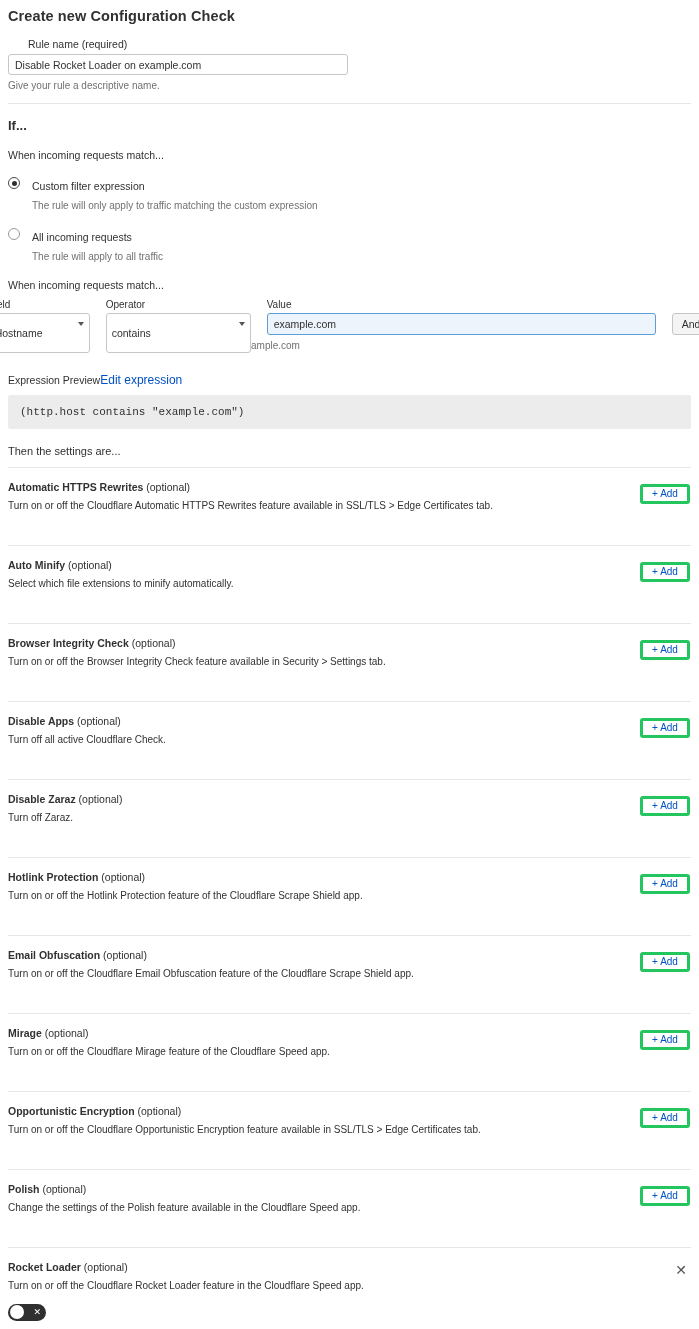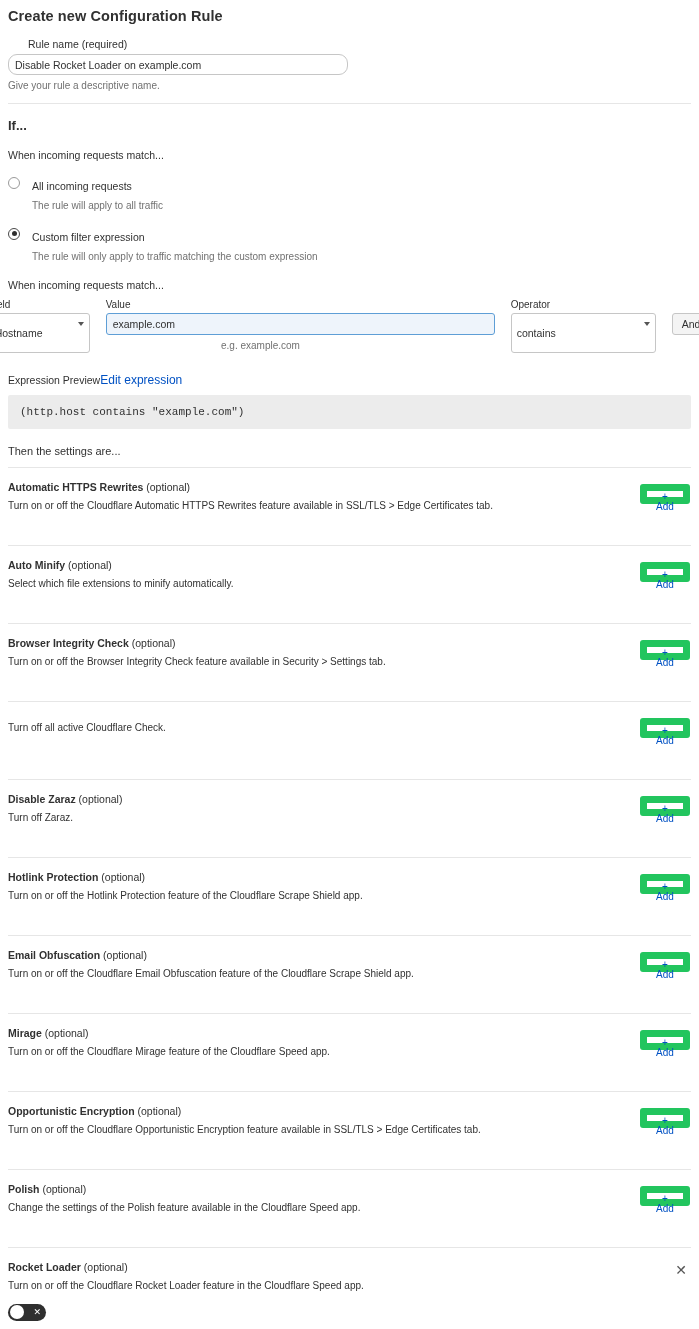--- a/index.html
+++ b/index.html
@@ -28,21 +28,21 @@
   .field-label {
     font-size: 10.5px;
     color: #313131;
     margin-bottom: 4px;
     padding-left: 20px;
   }
   .text-input {
     width: 340px;
     height: 21px;
     border: 1px solid #c6c6c6;
-    border-radius: 9px;
+    border-radius: 3px;
     padding: 2px 6px;
     font-size: 10.5px;
     font-family: "Liberation Sans", sans-serif;
     color: #313131;
     background: #fff;
     outline: none;
   }
   .help-text {
     font-size: 10px;
     color: #717171;
@@ -215,21 +215,21 @@
     font-size: 10px;
     color: #313131;
     margin-top: 7px;
   }
   .add-btn {
     position: absolute;
     right: 1px;
     top: 16px;
     width: 50px;
     height: 20px;
-    border: 7px solid #22c55e;
+    border: 3px solid #22c55e;
     border-radius: 3px;
     background: #fff;
     color: #0051c3;
     font-size: 10px;
     font-family: "Liberation Sans", sans-serif;
     cursor: pointer;
     line-height: 1;
   }
   .close-btn {
     position: absolute;
@@ -267,72 +267,72 @@
     color: #fff;
     font-size: 9px;
     line-height: 15px;
   }
 </style>
 </head>
 <body>
 
 <div class="page">
 
-  <div class="page-title">Create new Configuration Rule</div>
+  <div class="page-title">Create new Configuration Check</div>
 
   <div class="field-label">Rule name (required)</div>
   <input class="text-input" type="text" value="Disable Rocket Loader on example.com" style="">
   <div class="help-text">Give your rule a descriptive name.</div>
 
   <hr class="divider">
 
   <div class="section-title">If...</div>
   <div class="sub-title">When incoming requests match...</div>
+
+  <div class="radio-row">
+    <span class="radio checked"></span>
+    <span class="radio-texts">
+      <span class="radio-label">Custom filter expression</span>
+      <div class="radio-desc">The rule will only apply to traffic matching the custom expression</div>
+    </span>
+  </div>
 
   <div class="radio-row">
     <span class="radio"></span>
     <span class="radio-texts">
       <span class="radio-label">All incoming requests</span>
       <div class="radio-desc">The rule will apply to all traffic</div>
-    </span>
-  </div>
-
-  <div class="radio-row">
-    <span class="radio checked"></span>
-    <span class="radio-texts">
-      <span class="radio-label">Custom filter expression</span>
-      <div class="radio-desc">The rule will only apply to traffic matching the custom expression</div>
     </span>
   </div>
 
   <div class="sub-title">When incoming requests match...</div>
 
   <div class="filter-grid">
     <div>
       <div class="col-head">Field</div>
       <div class="select-wrap">
         <select class="sel sel-field">
           <option>Hostname</option>
         </select>
         <span class="caret"></span>
       </div>
     </div>
     <div>
-      <div class="col-head">Value</div>
-      <input class="value-input" type="text" value="example.com" style="">
-    </div>
-    <div>
       <div class="col-head">Operator</div>
       <div class="select-wrap">
         <select class="sel sel-op">
           <option>contains</option>
         </select>
         <span class="caret"></span>
       </div>
     </div>
+    <div>
+      <div class="col-head">Value</div>
+      <input class="value-input" type="text" value="example.com" style="">
+    </div>
     <div style="padding-top:14px;">
       <button class="small-btn">And</button>
     </div>
 
   </div>
 
   <div class="value-hint">e.g. example.com</div>
 
   <div class="preview-head">
     <span class="preview-label">Expression Preview</span>
@@ -361,20 +361,23 @@
 
   <div class="setting">
     <div class="setting-name">
       <span>Browser Integrity Check</span><span class="opt"> (optional)</span>
     </div>
     <div class="setting-desc">Turn on or off the Browser Integrity Check feature available in Security &gt; Settings tab.</div>
     <button class="add-btn">+ Add</button>
   </div>
 
   <div class="setting">
+    <div class="setting-name">
+      <span>Disable Apps</span><span class="opt"> (optional)</span>
+    </div>
     <div class="setting-desc">Turn off all active Cloudflare Check.</div>
     <button class="add-btn">+ Add</button>
   </div>
 
   <div class="setting">
     <div class="setting-name">
       <span>Disable Zaraz</span><span class="opt"> (optional)</span>
     </div>
     <div class="setting-desc">Turn off Zaraz.</div>
     <button class="add-btn">+ Add</button>

